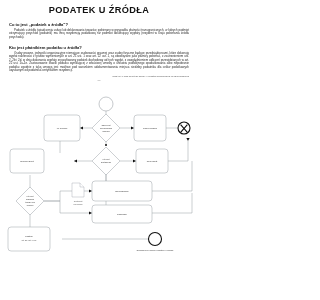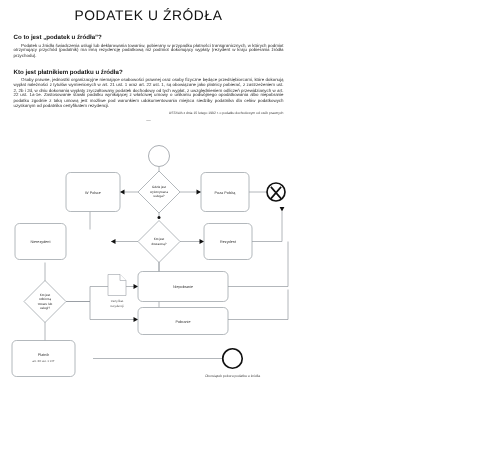--- a/index.html
+++ b/index.html
@@ -8,21 +8,21 @@
     background:#ffffff;
     font-family:"Liberation Sans", sans-serif;
     color:#1a1a1a;
   }
   .page{position:relative;width:198px;height:300px;box-sizing:border-box;padding:0;}
 
   .title{
     text-align:center;
     font-size:9.2px;
     letter-spacing:.4px;
-    font-weight:400;
+    font-weight:700;
     color:#111;
     margin:5px 0 0 0;
     line-height:11px;
   }
 
   .section{margin:0 9px;}
   .sec-head{
     font-size:4.1px;
     font-weight:700;
     color:#111;

